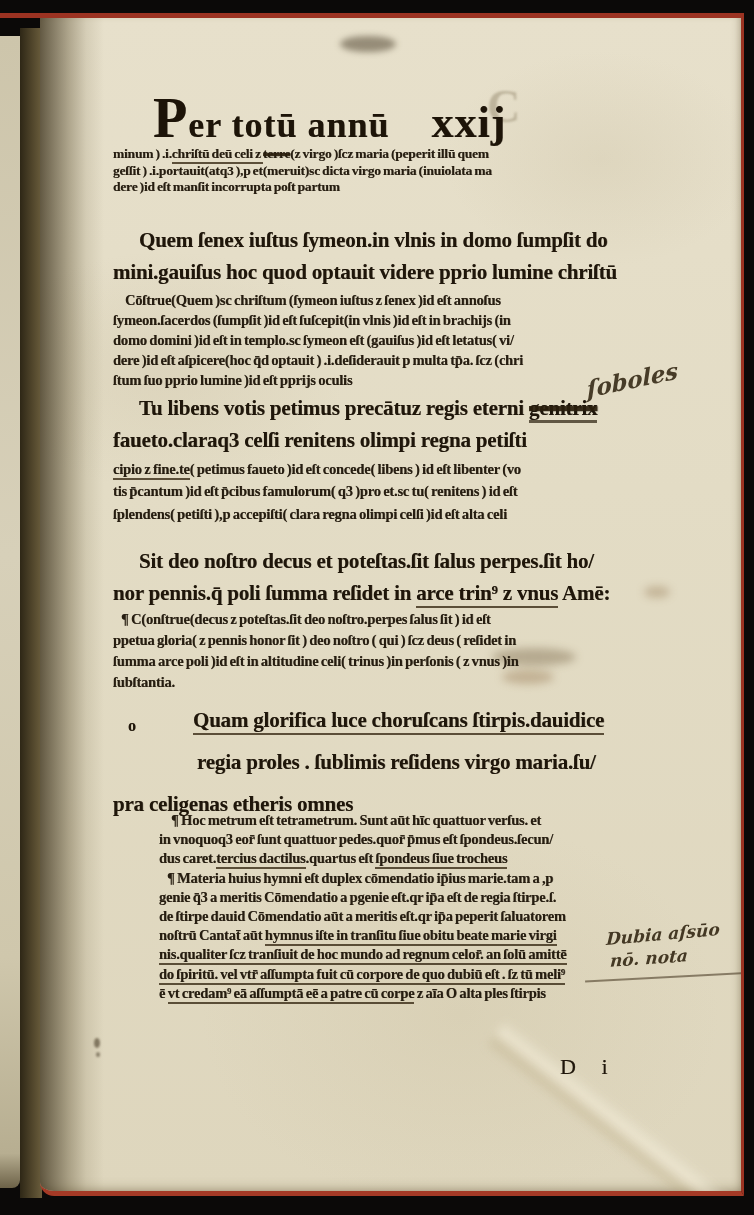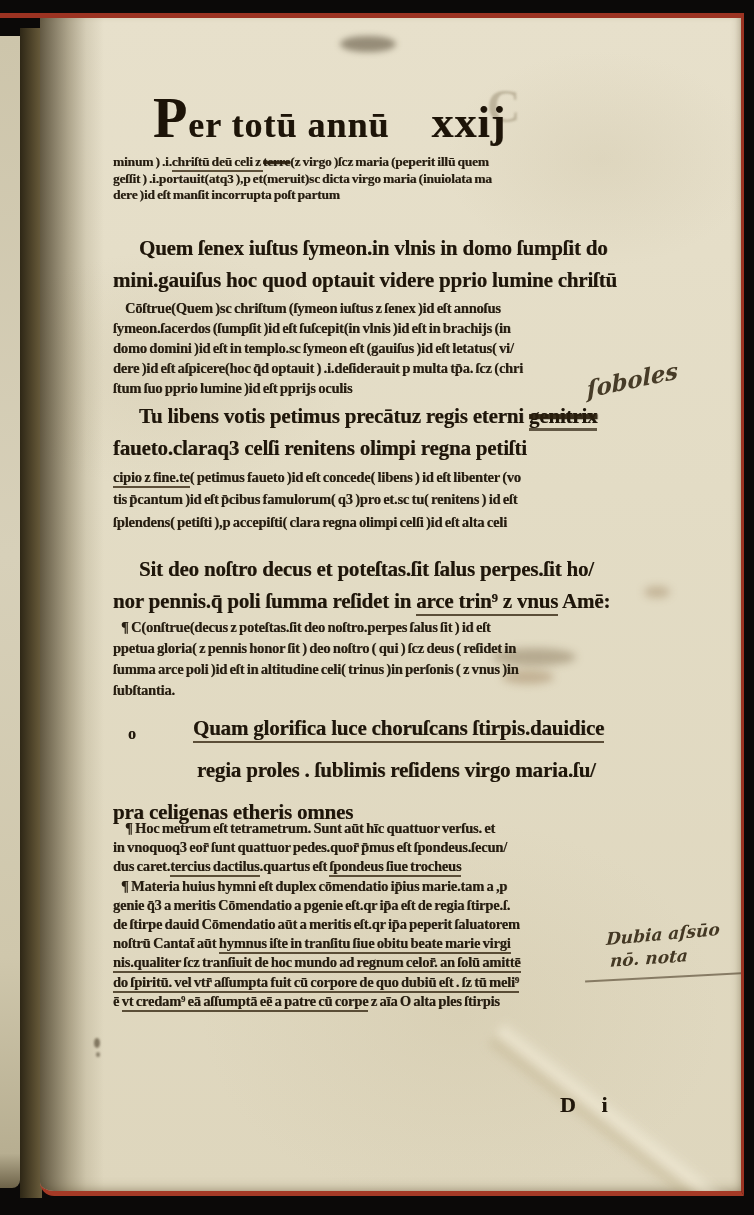--- a/index.html
+++ b/index.html
@@ -70,34 +70,34 @@
     color:rgba(125,112,84,.38);filter:blur(1px);text-shadow:none;z-index:1;
   }
   
   .verse{font-weight:700;font-size:21px;letter-spacing:-0.2px;color:#1f160a;}
   .b1{line-height:32px;margin-top:28px;}
   .b3{line-height:32px;margin-top:2px;}
   .b5{line-height:32px;margin-top:20px;}
   .b7{line-height:42px;margin-top:6px;margin-bottom:-14px;position:relative;}
   
   .gloss{font-weight:700;letter-spacing:-0.2px;word-spacing:-1px;font-size:14.5px;color:#261d10;}
-  .b0{margin-top:8px;font-size:13.5px;line-height:16.5px;}
+  .b0{font-size:13.5px;line-height:16.5px;}
   .b2{line-height:20px;margin-top:2px;}
   .b4{line-height:22.5px;margin-top:2px;}
   .b6{line-height:21px;margin-top:0;}
-  .b8{line-height:19.2px;margin-top:0;}
+  .b8{line-height:19.2px;margin-top:0;margin-left:46px;}
   
   .i8{padding-left:8px;}.i12{padding-left:12px;}.i26{padding-left:26px;}
   .i80{padding-left:80px;}.i84{padding-left:84px;}
   
   .u{border-bottom:2px solid rgba(52,38,17,.78);padding-bottom:1px;}
   .s{text-decoration:line-through;text-decoration-thickness:3px;text-decoration-color:rgba(42,30,13,.85);}
   .s.heavy{text-decoration-thickness:5px;border-bottom:3px solid rgba(42,30,13,.7);}
   .margin-o{position:absolute;left:15px;top:6px;font-size:16px;font-weight:700;}
-  .signature{position:absolute;left:447px;top:1074px;font-size:22px;font-weight:700;letter-spacing:10px;color:#1f160a;}
+  .signature{position:absolute;left:447px;top:1036px;font-size:22px;font-weight:400;letter-spacing:10px;color:#1f160a;}
   
   .hand{
     position:absolute;z-index:5;color:#372b17;text-shadow:none;
     font-family:"DejaVu Serif","Liberation Serif",serif;font-style:italic;font-weight:700;
   }
   .soboles{left:546px;top:348px;font-size:23px;transform:rotate(-12deg) skewX(-10deg);opacity:.9;}
   .note1{left:566px;top:906px;font-size:17px;transform:rotate(-5deg) skewX(-8deg);opacity:.92;}
   .note2{left:570px;top:930px;font-size:17px;transform:rotate(-4deg) skewX(-8deg);opacity:.92;}
   .note-rule{position:absolute;left:545px;top:958px;width:170px;height:2px;
     background:rgba(62,47,25,.55);transform:rotate(-3deg);z-index:5;}

